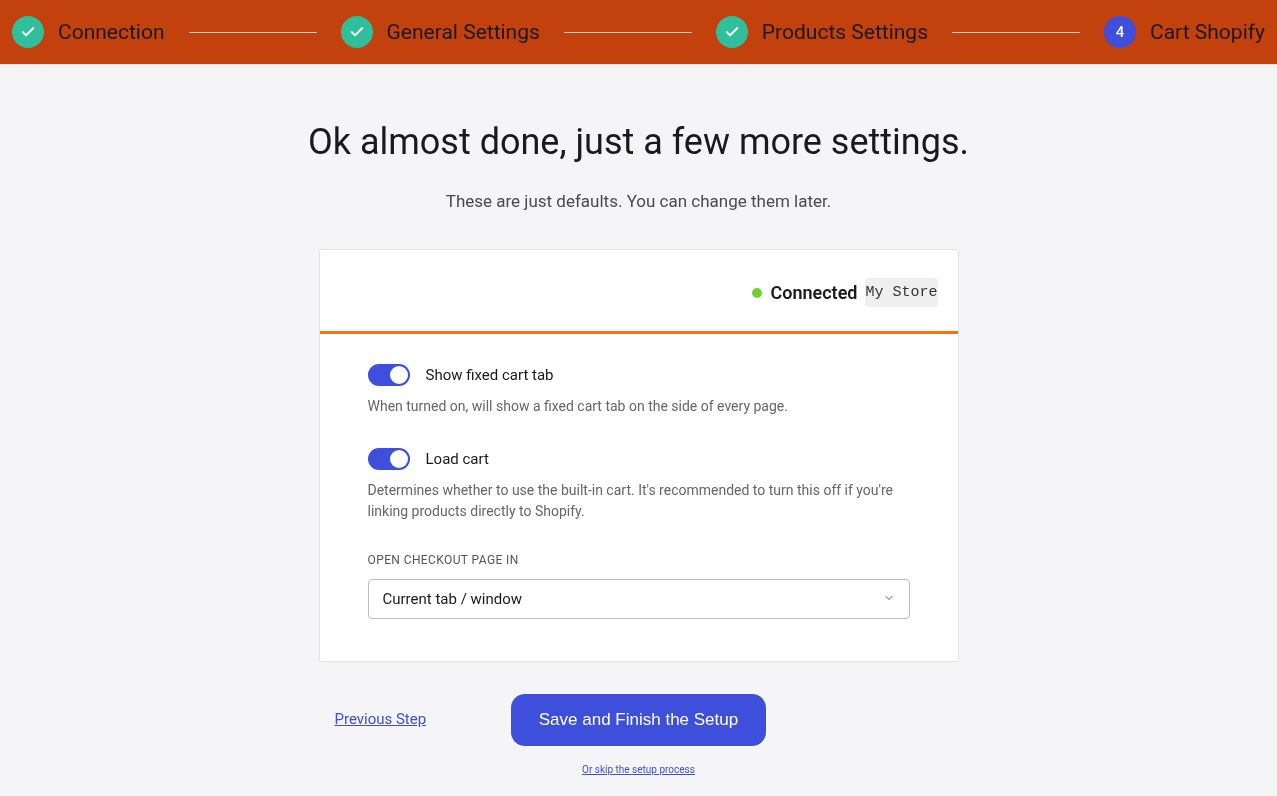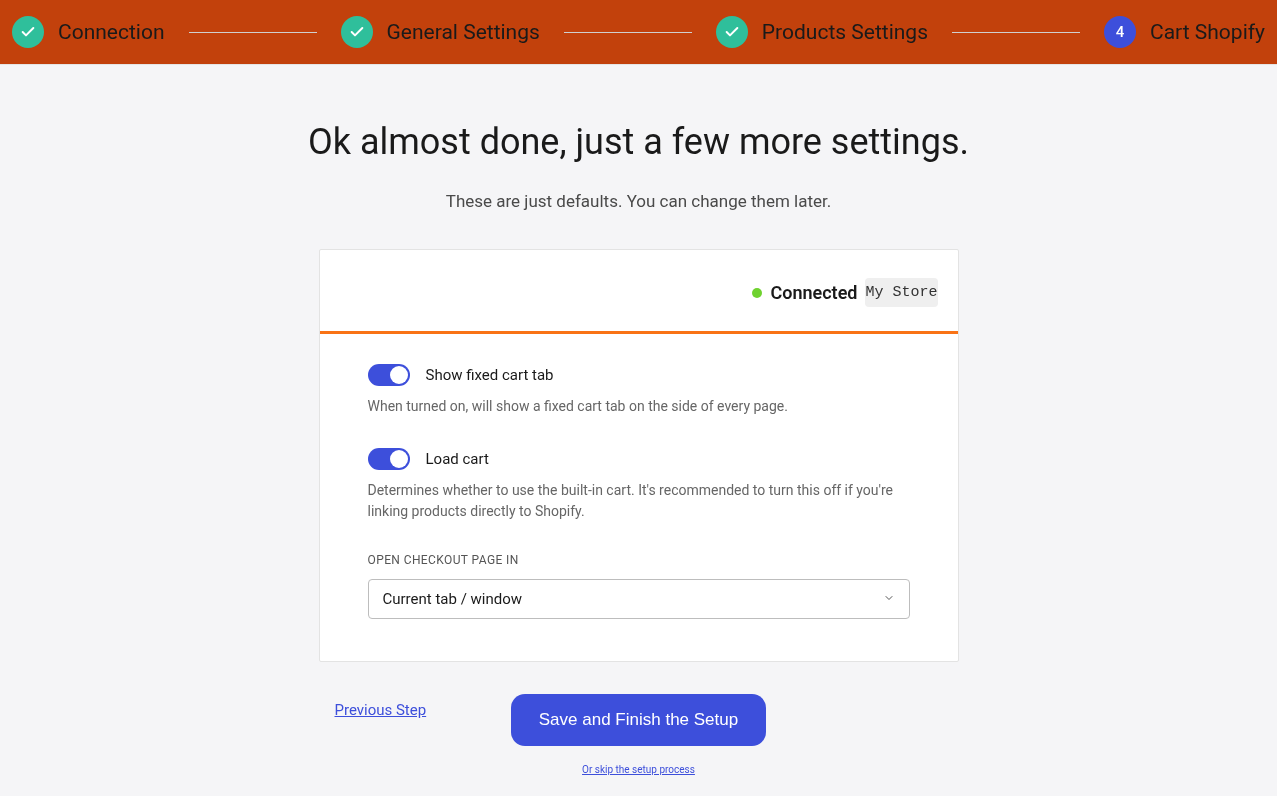--- a/index.html
+++ b/index.html
@@ -193,21 +193,21 @@
       color: #fff;
       font-size: 17px;
       padding: 16px 28px;
       border-radius: 14px;
       border: none;
       cursor: pointer;
     }
     .prev-link {
       position: absolute;
       left: 16px;
-      top: 7px;
+      top: 16px;
       color: #3d4fdb;
       font-size: 15px;
       text-decoration: underline;
       cursor: pointer;
     }
     .skip-link {
       margin-top: 18px;
       color: #3d4fdb;
       font-size: 10px;
       text-decoration: underline;

